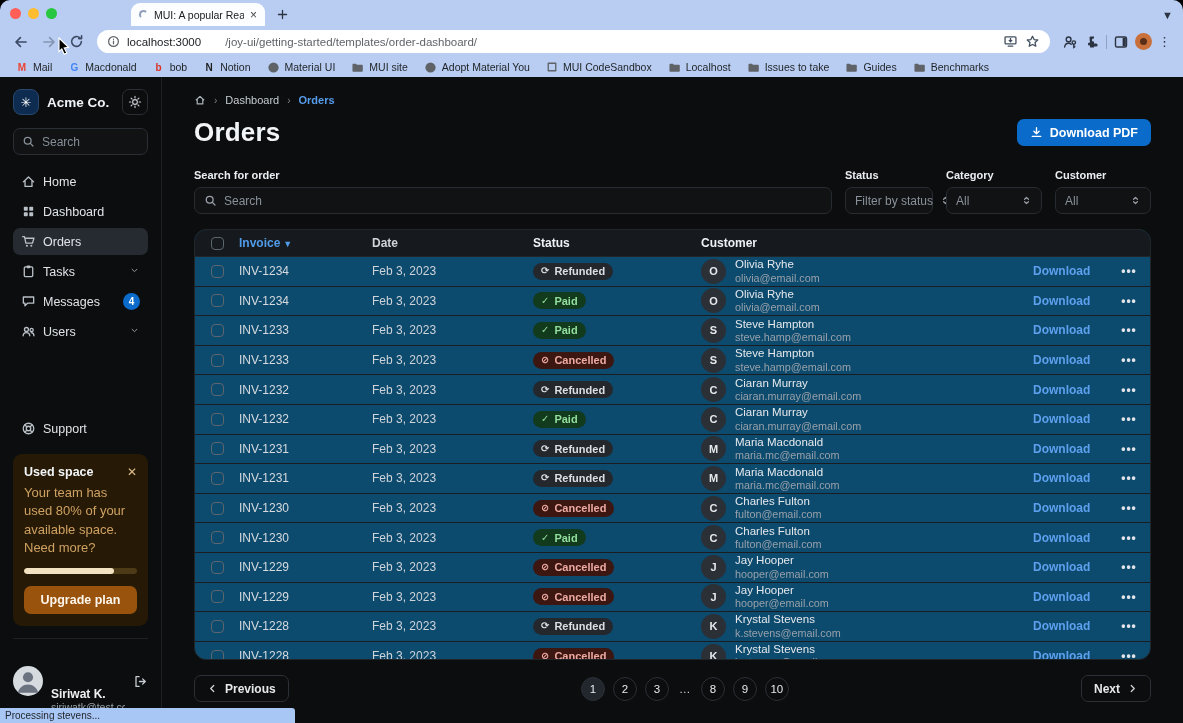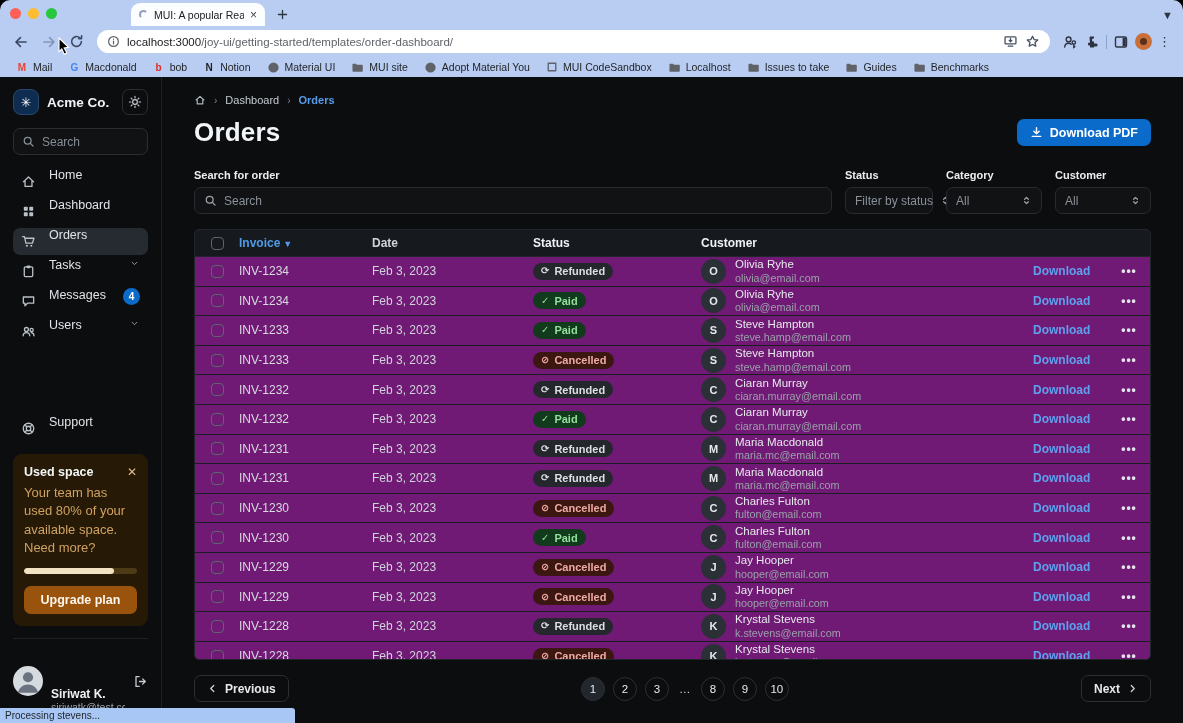--- a/index.html
+++ b/index.html
@@ -16,21 +16,21 @@
   .tab-title { font-size:10.5px; color:#202124; white-space:nowrap; overflow:hidden; flex:1; }
   .tab-close { font-size:12px; color:#444; line-height:1; }
   .newtab { width:22px; height:22px; display:flex; align-items:center; justify-content:center; color:#2c3442; margin-bottom:1px; margin-left:6px; }
   .strip-chev { margin-left:auto; margin-bottom:5px; margin-right:10px; color:#2c3442; font-size:11px; }
   .toolbar { height:31px; background:#b9cdf2; display:flex; align-items:center; padding:0 8px; gap:3px; }
   .navbtn { width:25px; height:25px; display:flex; align-items:center; justify-content:center; color:#3c4a66; border-radius:50%; }
   .navbtn.dim { color:#8396b5; }
   .addr { flex:1; height:23px; background:#fff; border-radius:12px; display:flex; align-items:center; padding:0 10px; gap:7px; margin:0 5px; }
   .addr .ic { color:#5f6368; }
   .url { font-size:11.5px; white-space:nowrap; overflow:hidden; flex:1; }
-  .url .host { color:#202124; } .url .path { color:#5f6368; }
+  .url .host { color:#202124; } .url .path { color:#5f6368;padding-left:24px; }
   .chrome-right { display:flex; align-items:center; gap:6px; padding:0 4px; color:#2c3442; }
   .vdiv { width:1px; height:14px; background:#8da2c6; }
   .chrome-avatar { width:17px; height:17px; border-radius:50%; background:#c96f3a; overflow:hidden; display:flex; align-items:flex-end; justify-content:center; }
   .chrome-avatar .head{ width:7px;height:7px;border-radius:50%;background:#5a2f18;margin-bottom:5px;}
   .kebab-v { font-size:13px; color:#2c3442; letter-spacing:0; }
   .bookmarks { height:20px; background:#b9cdf2; display:flex; align-items:center; padding:0 8px; }
   .bm { display:flex; align-items:center; gap:5px; padding:0 8px; font-size:10.5px; color:#1e2124; white-space:nowrap; }
   .bm-letter { font-weight:bold; font-size:10px; width:12px; text-align:center; }
   .bm .ic { color:#5f6368; }
 
@@ -40,21 +40,21 @@
 
   .sidebar { width:162px; flex:none; border-right:1px solid #1d2125; display:flex; flex-direction:column; padding:12px 13px 10px; }
   .brandrow { display:flex; align-items:center; gap:8px; margin-bottom:13px; }
   .logo { width:26px; height:26px; border-radius:8px; background:#0e2b50; border:1px solid #29486f; color:#fff; font-size:13px; display:flex; align-items:center; justify-content:center; }
   .brand { font-size:13.5px; font-weight:700; color:#f0f4f8; }
   .themebtn { margin-left:auto; width:26px; height:26px; border:1px solid #2a2f35; border-radius:7px; color:#c9ced4; display:flex; align-items:center; justify-content:center; background:transparent; }
   .searchbox { height:27px; border:1px solid #2a2f35; border-radius:7px; background:#101214; display:flex; align-items:center; gap:7px; padding:0 8px; margin-bottom:13px; color:#868e97; }
   .searchbox input { background:transparent; border:none; outline:none; color:#aeb5bc; font-size:12px; width:100%; font-family:inherit; }
   .searchbox input::placeholder { color:#868e97; }
   .nav { display:flex; flex-direction:column; gap:3px; }
-  .nitem { display:flex; gap:13px; height:27px; padding:0 8px; border-radius:7px; font-size:12.5px; color:#e0e4e8; cursor:default; }
+  .nitem { display:flex; align-items:center; gap:7px; height:27px; padding:0 8px; border-radius:7px; font-size:12.5px; color:#e0e4e8; cursor:default; }
   .nitem .ic { color:#b9c0c7; }
   .nitem.active { background:#262b31; }
   .nbadge { margin-left:auto; width:17px; height:17px; border-radius:50%; background:#0b6bcb; color:#fff; font-size:10px; font-weight:700; display:flex; align-items:center; justify-content:center; }
   .nchev { margin-left:auto; color:#979ea6; }
   .sb-spacer { flex:1; }
   .uscard { background:#261a06; border-radius:9px; padding:11px 11px 12px; margin-top:12px; }
   .uscard-head { display:flex; align-items:center; }
   .uscard-title { font-size:12.5px; font-weight:700; color:#f2f5f8; }
   .uscard-close { margin-left:auto; color:#e0bd8b; font-size:12px; }
   .uscard-body { font-size:13px; line-height:1.4; color:#cfa162; margin:5px 0 11px; }
@@ -78,21 +78,21 @@
   .dlbtn { margin-left:auto; height:27px; background:#0b6bcb; border:none; border-radius:7px; color:#fff; font-weight:700; font-size:12.5px; display:flex; align-items:center; gap:7px; padding:0 13px; font-family:inherit; }
   .filters { display:flex; gap:13px; align-items:flex-end; margin-top:21px; }
   .fgroup { display:flex; flex-direction:column; gap:6px; }
   .fgrow { flex:1; }
   .flabel { font-size:11px; font-weight:700; color:#eaeef2; }
   .fbox { height:27px; background:#101214; border:1px solid #272c32; border-radius:7px; display:flex; align-items:center; gap:7px; padding:0 9px; color:#8a919a; font-size:12px; }
   .fbox .val { flex:1; white-space:nowrap; }
   .w-status{width:88px;} .w-cat{width:96px;} .w-cust{width:96px;}
   .fbox .ic { color:#9aa1a9; }
 
-  .tablecard { margin-top:15px; border:1px solid #21262b; border-radius:5px; background:#701a75; overflow:hidden; height:441px; }
+  .tablecard { margin-top:15px; border:1px solid #21262b; border-radius:12px; background:#0c4a6e; overflow:hidden; height:441px; }
   .thead { display:flex; align-items:center; height:27px; background:#16191d; border-bottom:1px solid #21262b; font-size:12px; font-weight:700; color:#eef2f6; }
   .trow { display:flex; align-items:center; height:29.6px; border-bottom:1px solid #191d22; font-size:12px; }
   .c-check { width:44px; display:flex; justify-content:center; flex:none; }
   .cb { width:13px; height:13px; border:1.5px solid #5d666f; border-radius:4px; background:transparent; }
   .c-inv { width:133px; flex:none; color:#d7dbdf; }
   .thead .c-inv { color:#4f9be8; }
   .sortarrow { font-size:9px; color:#4f9be8; margin-left:3px; }
   .c-date { width:161px; flex:none; color:#cfd4d9; }
   .c-status { width:168px; flex:none; }
   .chip { display:inline-flex; align-items:center; gap:5px; height:17px; padding:0 8px; border-radius:9px; font-size:11px; font-weight:600; }

